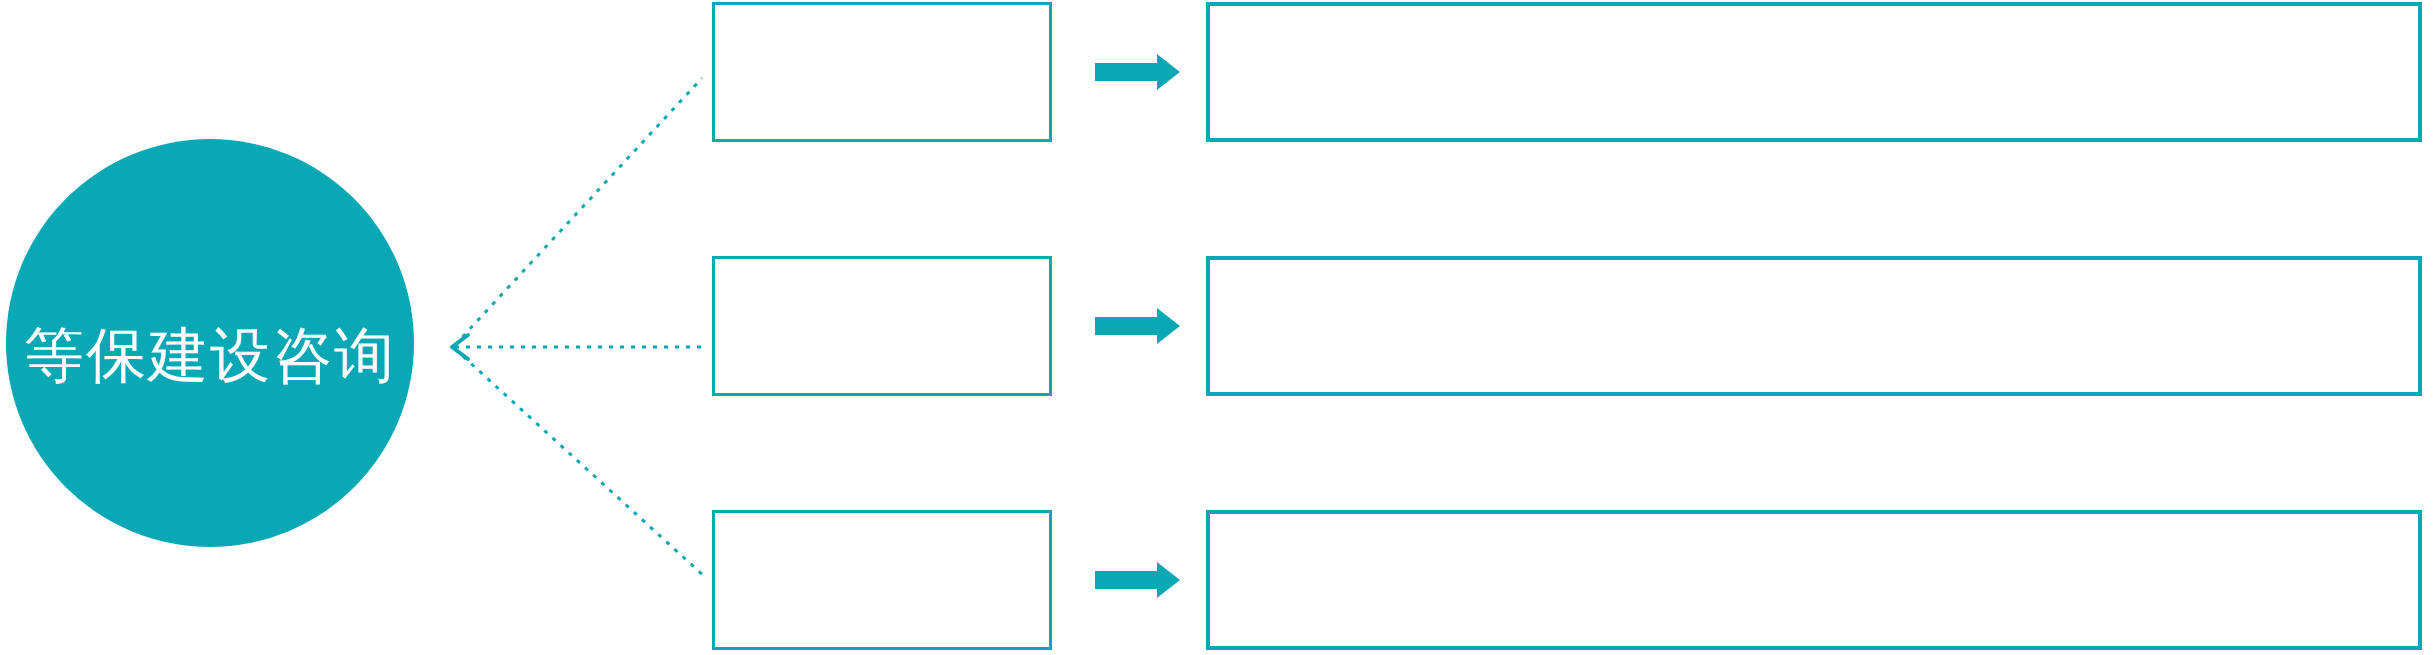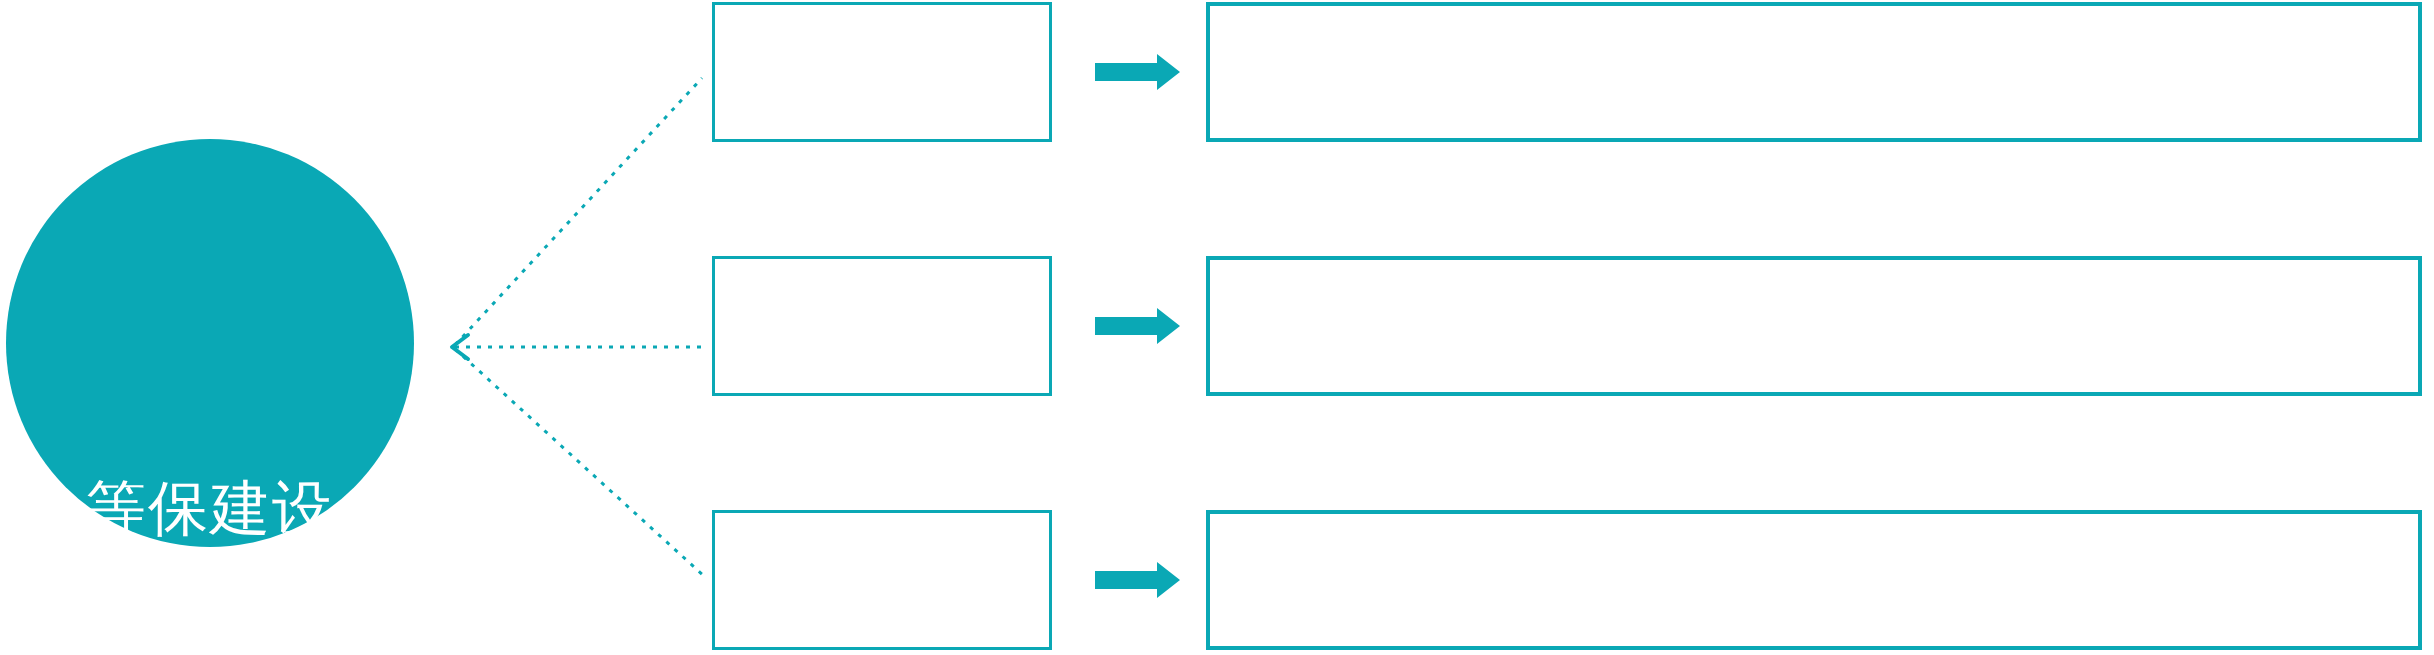--- a/index.html
+++ b/index.html
@@ -13,23 +13,23 @@
     font-family: "Liberation Sans", "DejaVu Sans", sans-serif;
     overflow: hidden;
   }
   .hub-circle {
     position: absolute;
     left: 6px; top: 139px;
     width: 408px; height: 408px;
     border-radius: 50%;
     background: var(--teal);
     display: flex;
-    flex-direction: column;
+    flex-direction: row;
     align-items: center;
-    justify-content: flex-end;
+    justify-content: center;
     padding-top: 26px;
   }
   .hub-circle .line {
     color: var(--white);
     font-size: 60px;
     line-height: 76px;
     font-weight: 300;
     letter-spacing: 2px;
     text-align: center;
     white-space: nowrap;
@@ -75,20 +75,21 @@
   .arrow-2 { top: 308px; }
   .arrow-3 { top: 562px; }
 </style>
 </head>
 <body>
 
 <div class="canvas">
 
   <div class="hub-circle">
     <div class="line">等保建设</div>
+    <div class="line">咨询</div>
   </div>
 
   <svg class="connector-svg" viewBox="0 0 2434 655" xmlns="http://www.w3.org/2000/svg" aria-hidden="true">
     <g stroke="currentColor" stroke-width="3" fill="none">
       <line x1="455" y1="345" x2="702" y2="78" stroke-dasharray="4 7"></line>
       <line x1="455" y1="347" x2="704" y2="347" stroke-dasharray="4 7"></line>
       <line x1="455" y1="349" x2="704" y2="576" stroke-dasharray="4 7"></line>
       <path d="M 468 335 L 452 347 L 468 359" stroke-width="4" stroke-linecap="round" stroke-linejoin="round"></path>
     </g>
   </svg>

